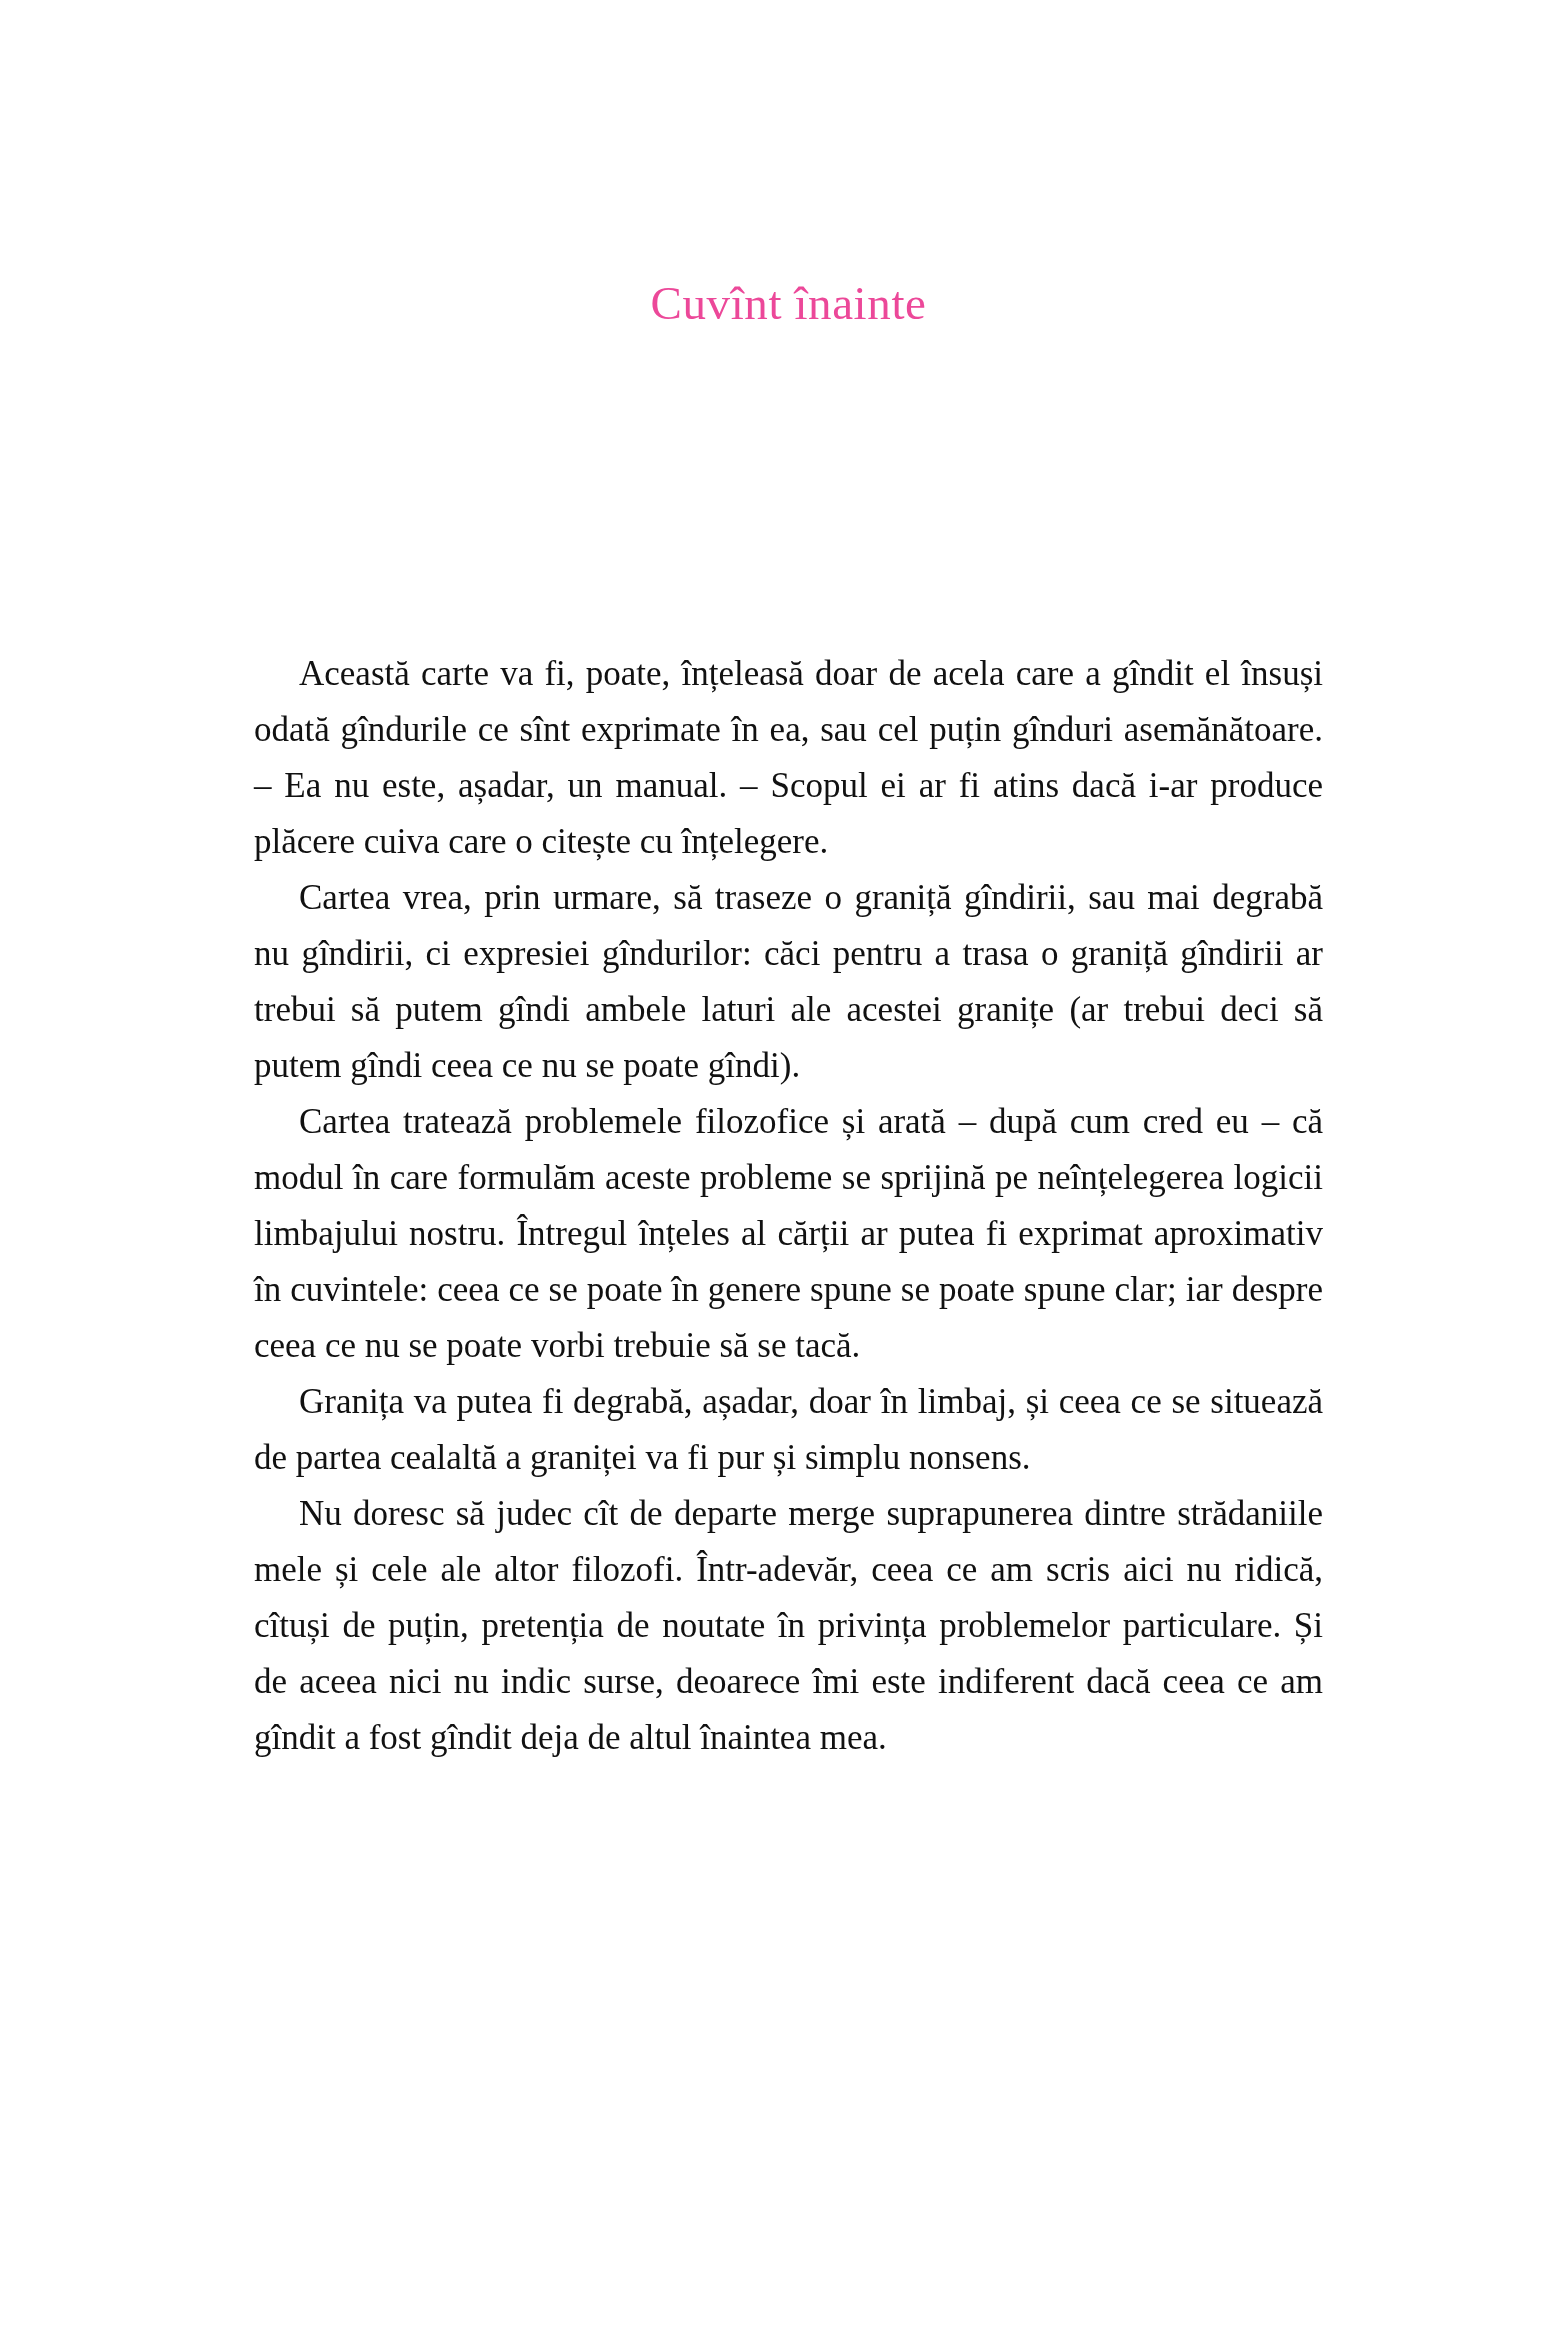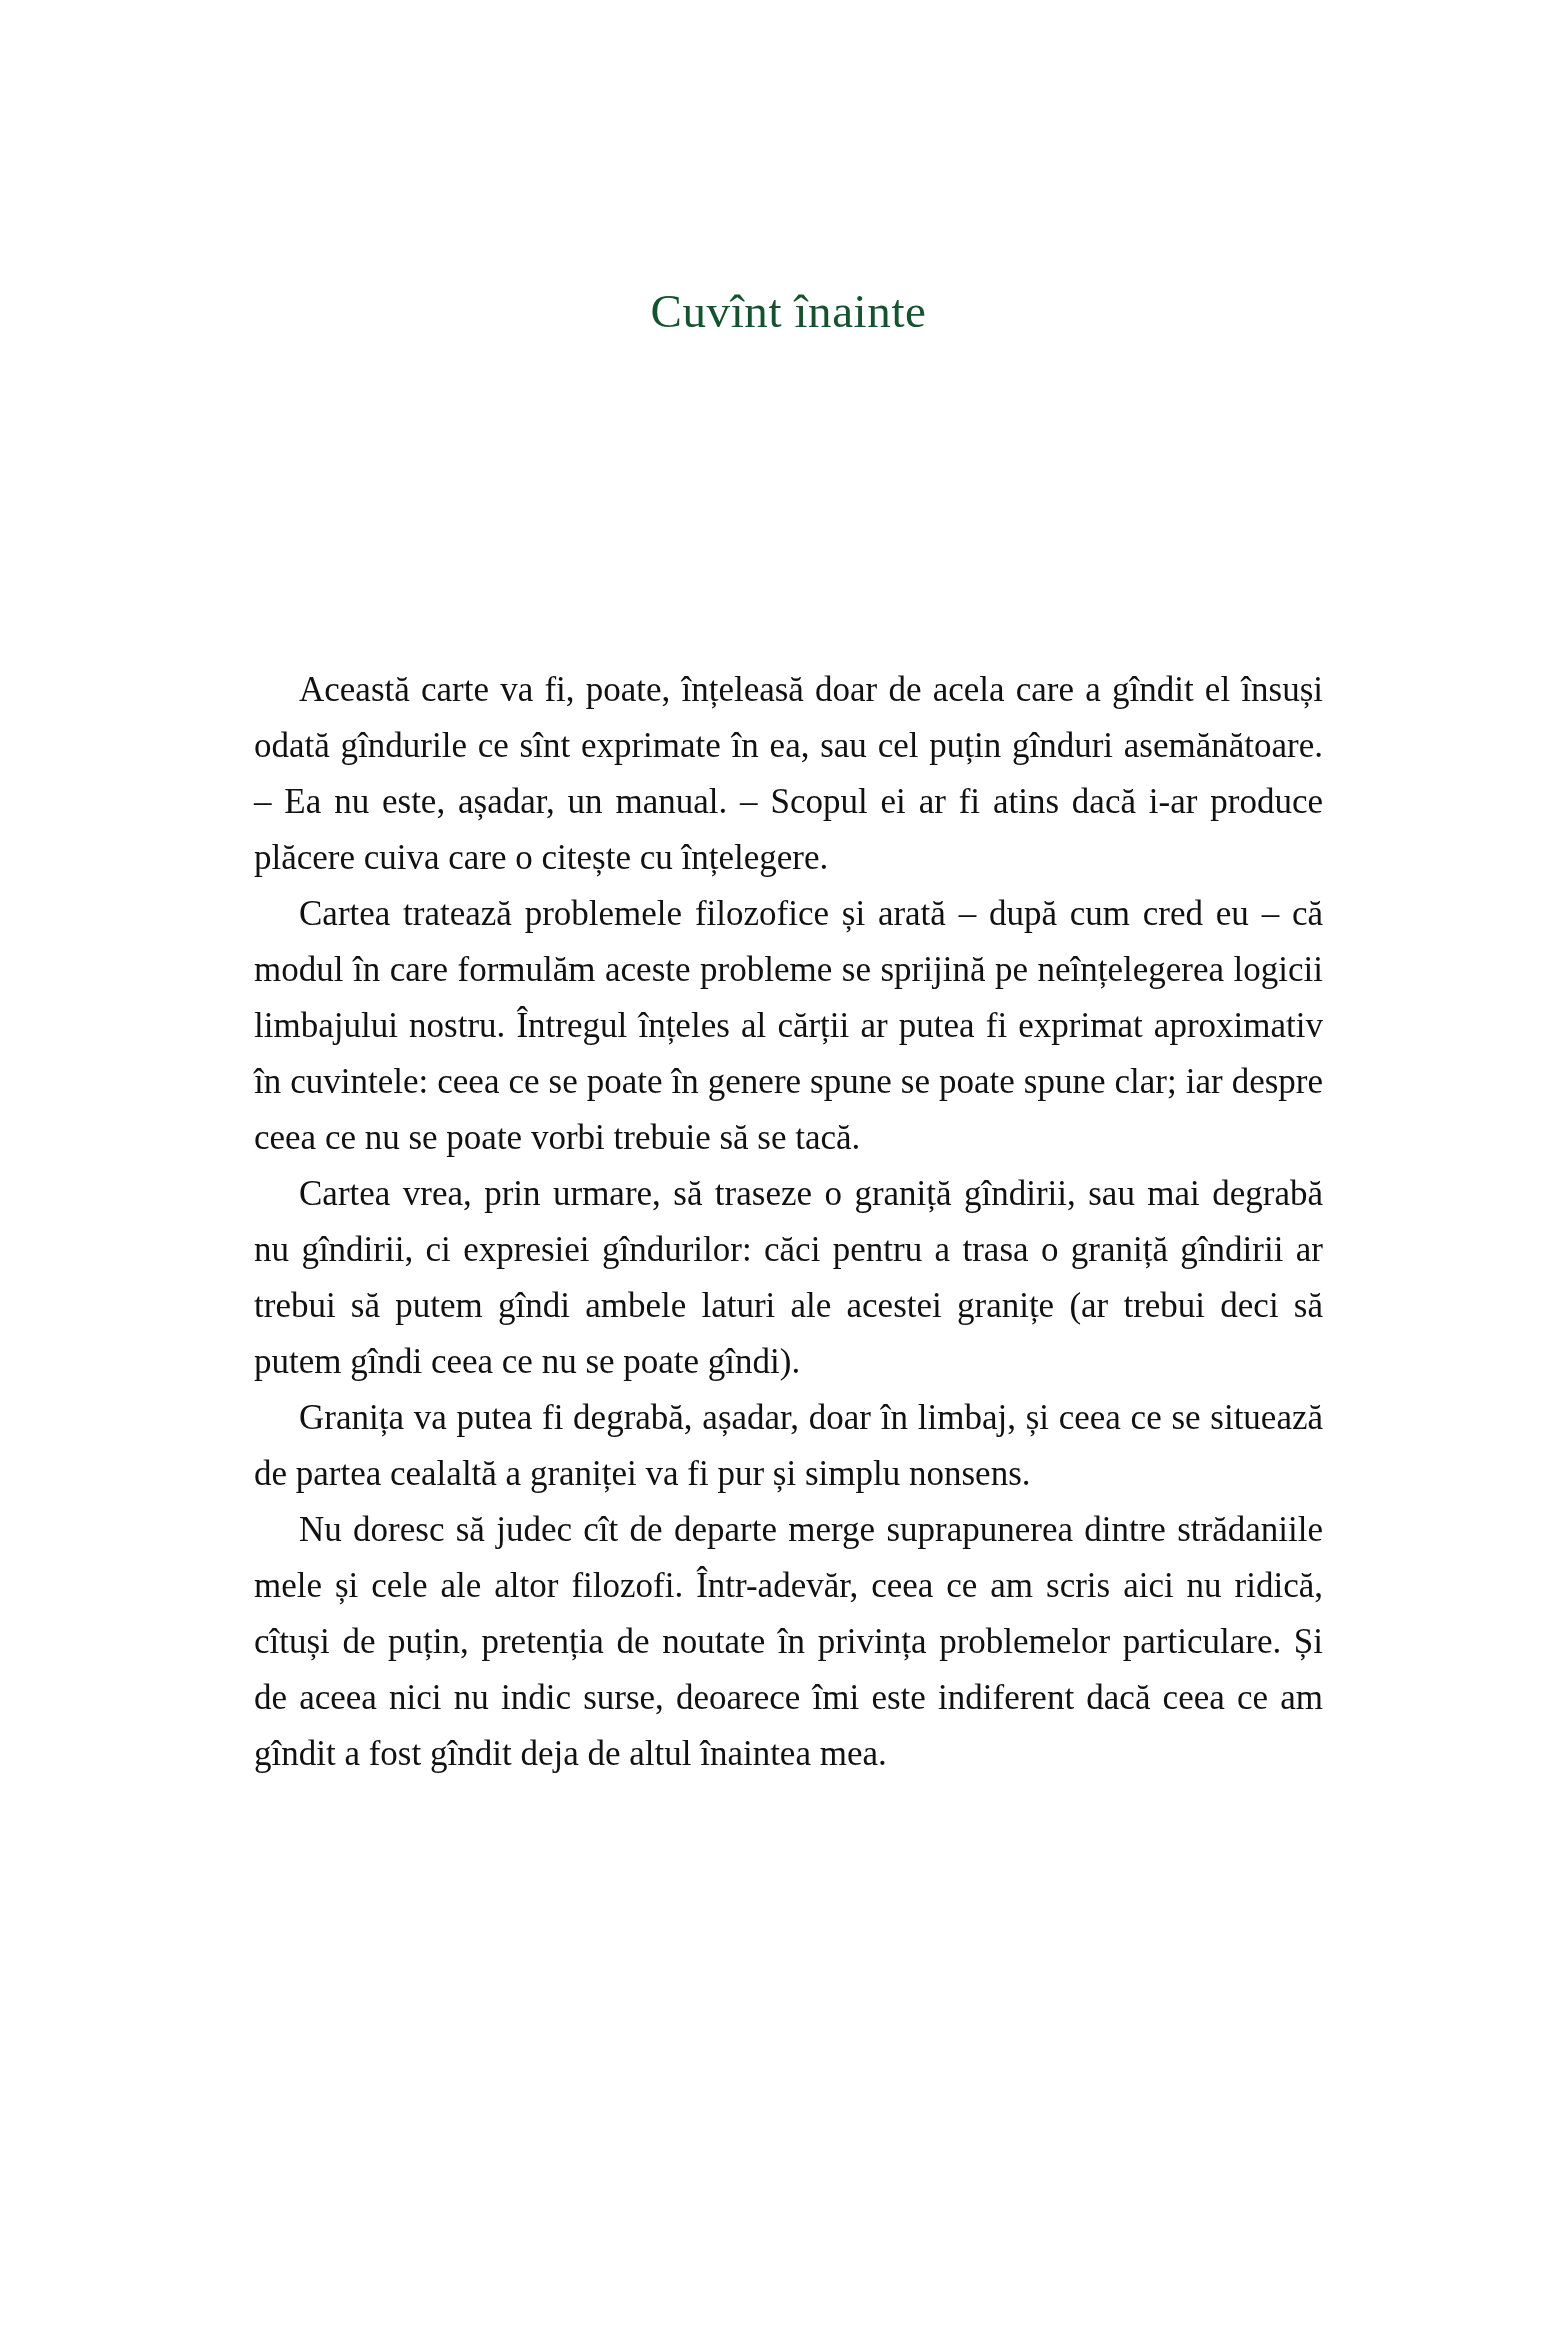--- a/index.html
+++ b/index.html
@@ -21,28 +21,28 @@
     background: #ffffff;
   }
   .content {
     position: absolute;
     left: 254px;
     top: 0;
     width: 1069px;
     height: 2347px;
   }
   .chapter-title {
-    margin: 8px;
+    margin: 0;
     padding-top: 276px;
     text-align: center;
     font-family: "Liberation Serif", "DejaVu Serif", serif;
     font-weight: normal;
     font-size: 47px;
     letter-spacing: 0.6px;
-    color: #14532d;
+    color: #ec4899;
   }
   .body-text {
     margin: 0;
     padding-top: 316px;
     font-size: 35px;
     line-height: 56px;
     text-align: justify;
     text-justify: inter-word;
     color: #111111;
   }
@@ -56,20 +56,20 @@
   }
 </style>
 </head>
 <body>
 
 <div class="page">
   <div class="content">
     <h1 class="chapter-title">Cuvînt înainte</h1>
     <div class="body-text">
       <p>Această carte va fi, poate, înțeleasă doar de acela care a gîndit el însuși odată gîndurile ce sînt exprimate în ea, sau cel puțin gînduri asemănătoare. – Ea nu este, așadar, un ma­nual. – Scopul ei ar fi atins dacă i-ar produce plăcere cuiva care o citește cu înțelegere.</p>
+      <p>Cartea vrea, prin urmare, să traseze o graniță gîndirii, sau mai degrabă nu gîndirii, ci expresiei gîndurilor: căci pentru a trasa o graniță gîndirii ar trebui să putem gîndi ambele laturi ale acestei granițe (ar trebui deci să putem gîndi ceea ce nu se poate gîndi).</p>
       <p>Cartea tratează problemele filozofice și arată – după cum cred eu – că modul în care formulăm aceste probleme se sprijină pe neînțelegerea logicii limbajului nostru. Întregul înțeles al cărții ar putea fi exprimat aproximativ în cuvin­tele: ceea ce se poate în genere spune se poate spune clar; iar despre ceea ce nu se poate vorbi trebuie să se tacă.</p>
-      <p>Cartea vrea, prin urmare, să traseze o graniță gîndirii, sau mai degrabă nu gîndirii, ci expresiei gîndurilor: căci pentru a trasa o graniță gîndirii ar trebui să putem gîndi ambele laturi ale acestei granițe (ar trebui deci să putem gîndi ceea ce nu se poate gîndi).</p>
       <p>Granița va putea fi degrabă, așadar, doar în limbaj, și ceea ce se situează de partea cealaltă a graniței va fi pur și sim­plu nonsens.</p>
       <p>Nu doresc să judec cît de departe merge suprapunerea dintre strădaniile mele și cele ale altor filozofi. Într-adevăr, ceea ce am scris aici nu ridică, cîtuși de puțin, pretenția de noutate în privința problemelor particulare. Și de aceea nici nu indic surse, deoarece îmi este indiferent dacă ceea ce am gîndit a fost gîndit deja de altul înaintea mea.</p>
     </div>
   </div>
 </div>
 
 
 </body></html>

